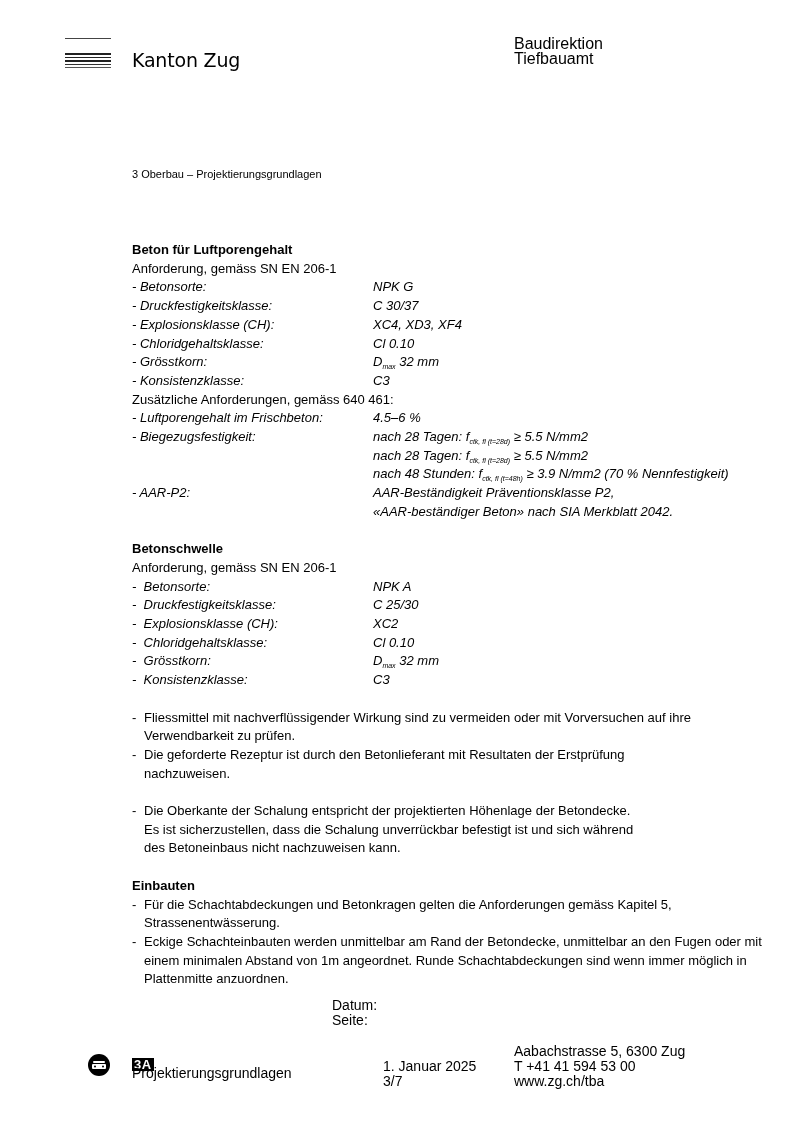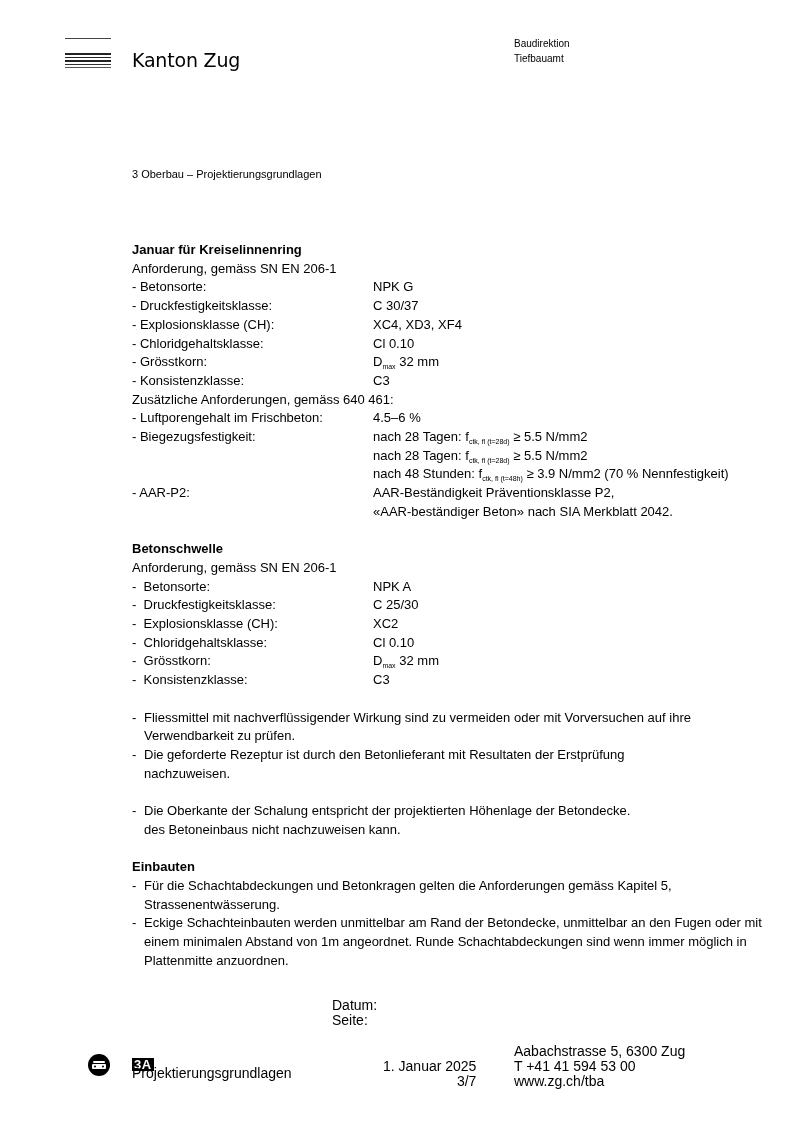--- a/index.html
+++ b/index.html
@@ -2,38 +2,38 @@
 <html><head>
 <meta charset="utf-8">
 <style>
   html, body { margin:0; padding:0; background:#fff; }
   body { width:794px; height:1123px; position:relative; overflow:hidden;
          font-family:"Liberation Sans", sans-serif; color:#000; }
   .abs { position:absolute; }
   .logo-lines { left:65px; top:38px; width:46px; }
   .logo-lines .l { position:absolute; left:0; width:46px; height:1px; background:#444; }
   .logo-title { left:132px; top:49px; font-size:19px; font-family:"DejaVu Sans", sans-serif; letter-spacing:-0.2px; }
-  .dept { left:514px; top:36px; font-size:10px; line-height:15px; }
+  .dept { left:514px; top:36px; font-size:16px; line-height:15px; }
   .chapter { left:132px; top:168px; font-size:11px; }
   .content { left:132px; top:241px; width:640px; font-size:13px; line-height:18.7px; }
   .h { font-weight:bold; }
-  .row { display:flex; }
+  .row { display:flex;font-style:italic; }
   .row .k { width:241px; flex:none; }
   .row .v { flex:1; white-space:nowrap; }
   sub { font-size:7px; vertical-align:-3px; line-height:0; }
   .gap { height:18.7px; }
   .bl { display:flex; }
   .bl .dash { width:12px; flex:none; }
   .bl .txt { flex:1; }
   .footer-icon { left:88px; top:1054px; width:22px; height:22px; }
   .badge { left:132px; top:1058px; background:#000; color:#fff; font-weight:bold; font-size:13px; padding:0 2px; line-height:13px; letter-spacing:0.5px; }
   .ft { font-size:14px; line-height:15px; }
   .f-proj { left:132px; top:1066px;text-align:center; }
   .f-labels { left:332px; top:998px; }
-  .f-vals { left:383px; top:1059px;text-align:right; }
+  .f-vals { left:383px; top:1059px; }
   .f-addr { left:514px; top:1044px; }
 </style>
 </head>
 <body>
 
 <div class="abs logo-lines">
   <div class="l" style="top:0"></div>
   <div class="l" style="top:15px;height:1.5px;background:#222"></div>
   <div class="l" style="top:18.5px;height:1.5px;background:#222"></div>
   <div class="l" style="top:22px;height:1.5px;background:#222"></div>
@@ -43,21 +43,21 @@
 <div class="abs logo-title">Kanton Zug</div>
 <div class="abs dept">
   <div>Baudirektion</div>
   <div>Tiefbauamt</div>
 </div>
 
 <div class="abs chapter">3 Oberbau – Projektierungsgrundlagen</div>
 
 <div class="abs content">
 
-  <div class="h">Januar für Kreiselinnenring</div>
+  <div class="h">Beton für Luftporengehalt</div>
   <div>Anforderung, gemäss SN EN 206-1</div>
   <div class="row">
       <span class="k">- Betonsorte:</span>
       <span class="v">NPK G</span>
     </div>
   <div class="row">
       <span class="k">- Druckfestigkeitsklasse:</span>
       <span class="v">C 30/37</span>
     </div>
   <div class="row">
@@ -132,20 +132,21 @@
   <div class="bl">
       <span class="dash">-</span>
       <span class="txt" style="padding-right:120px">Die geforderte Rezeptur ist durch den Betonlieferant mit Resultaten der Erstprüfung nachzuweisen.</span>
     </div>
   <div class="gap"></div>
 
   <div class="bl">
       <span class="dash">-</span>
     <span class="txt">
       <div>Die Oberkante der Schalung entspricht der projektierten Höhenlage der Betondecke.</div>
+      <div>Es ist sicherzustellen, dass die Schalung unverrückbar befestigt ist und sich während</div>
       <div>des Betoneinbaus nicht nachzuweisen kann.</div>
     </span>
   </div>
   <div class="gap"></div>
 
   <div class="h">Einbauten</div>
   <div class="bl">
       <span class="dash">-</span>
       <span class="txt" style="padding-right:40px">Für die Schachtabdeckungen und Betonkragen gelten die Anforderungen gemäss Kapitel 5, Strassenentwässerung.</span>
     </div>

